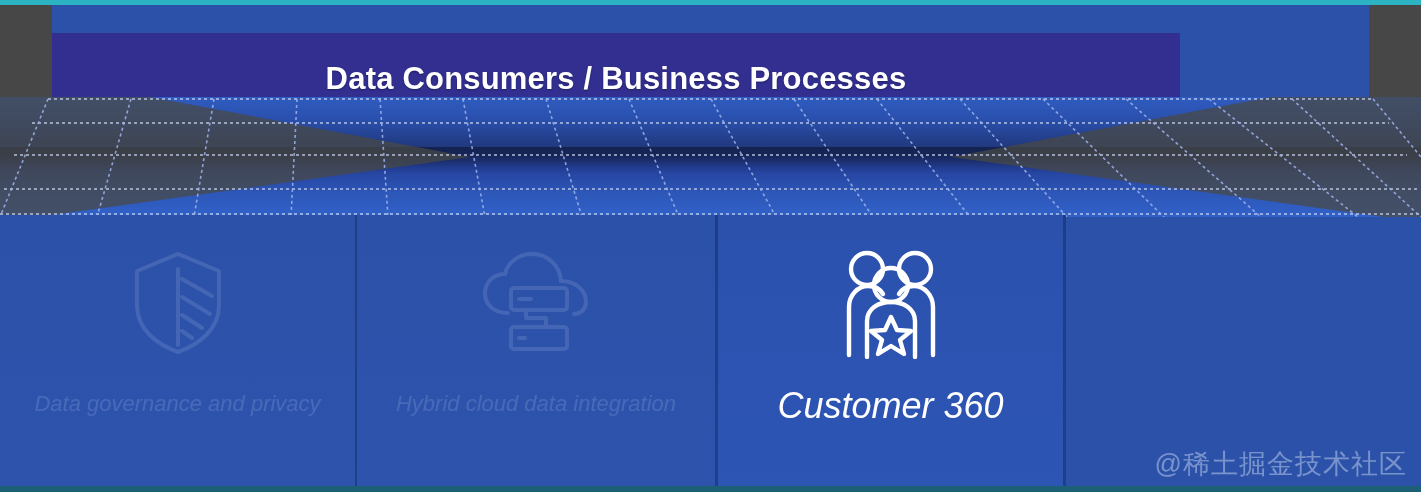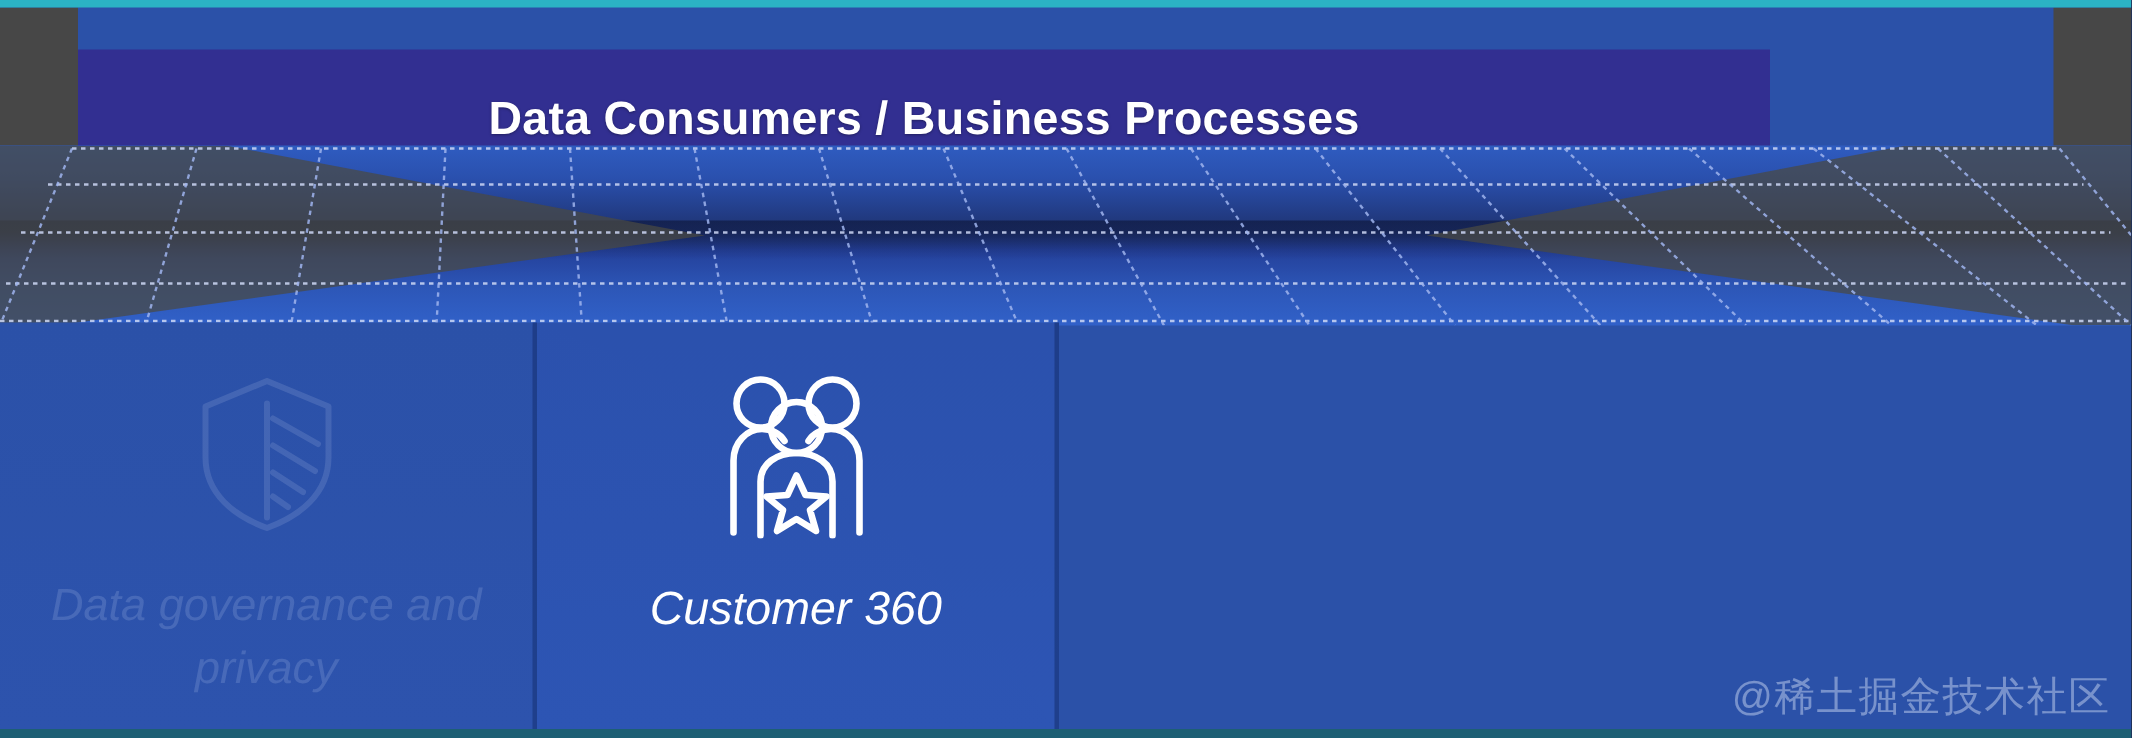--- a/index.html
+++ b/index.html
@@ -148,31 +148,31 @@
     display: flex;
     align-items: center;
     justify-content: center;
   }
   .panel-label {
     position: absolute;
     left: 0; right: 0;
     top: 168px;
     text-align: center;
     font-style: italic;
-    font-size: 30px;
+    font-size: 22px;
     line-height: 42px;
     padding: 0 18px;
     box-sizing: border-box;
   }
   
   .dim .panel-icon  { opacity: 0.13; }
   .dim .panel-label { color: rgba(220,232,255,0.16); }
   
   .active .panel-icon  { opacity: 1; }
-  .active .panel-label { color: #ffffff; top: 170px; font-size: 31px; }
+  .active .panel-label { color: #ffffff; top: 170px; font-size: 36px; }
 
   
   .seam {
     position: absolute;
     left: 3px; top: 0;
     width: 5px; height: 271px;
     background: rgba(40,72,132,0.55);
   }
 
   
@@ -247,20 +247,34 @@
           <path d="M48 20 L48 96"></path>
           <path d="M52 30 L82 47"></path>
           <path d="M52 48 L80 65"></path>
           <path d="M52 66 L72 79"></path>
           <path d="M52 82 L62 89"></path>
         </svg>
       </div>
       <div class="panel-label">Data governance and privacy</div>
     </div>
 
+    <div class="panel p2 dim">
+      <div class="panel-icon">
+        <svg width="112" height="104" viewBox="0 0 112 104" fill="none" stroke="#e7eeff" stroke-width="4" stroke-linejoin="round" stroke-linecap="round">
+          <path d="M28 62 C13 62 5 53 5 42 C5 31 14 23 25 23 C28 11 39 3 52 3
+                   C68 3 80 15 81 30 C95 30 106 39 106 51 C106 58 101 63 94 63"></path>
+          <rect x="31" y="37" width="56" height="22" rx="3"></rect>
+          <line x1="39" y1="48" x2="51" y2="48"></line>
+          <rect x="31" y="76" width="56" height="22" rx="3"></rect>
+          <line x1="39" y1="87" x2="45" y2="87"></line>
+          <path d="M46 59 L46 67 L66 67 L66 76"></path>
+        </svg>
+      </div>
+      <div class="panel-label">Hybrid cloud data integration</div>
+    </div>
 
     <div class="panel p3 active">
       <div class="panel-icon">
         <svg width="108" height="112" viewBox="0 0 108 112" fill="none" stroke="#ffffff" stroke-width="4.4" stroke-linejoin="round" stroke-linecap="round">
 
           <circle cx="30" cy="22" r="16"></circle>
           <path d="M12 108 V60 C12 48 21 39 31 39 C37 39 43 42 46 47"></path>
 
           <circle cx="78" cy="22" r="16"></circle>
           <path d="M96 108 V60 C96 48 87 39 77 39 C71 39 65 42 62 47"></path>

